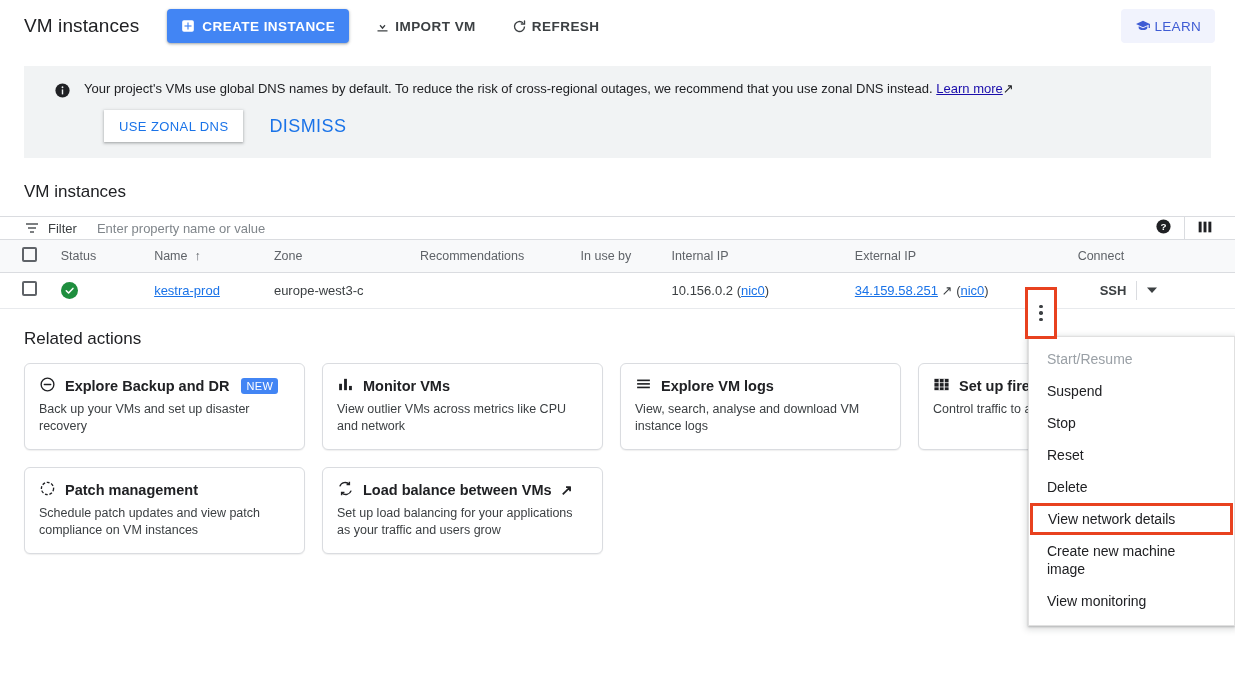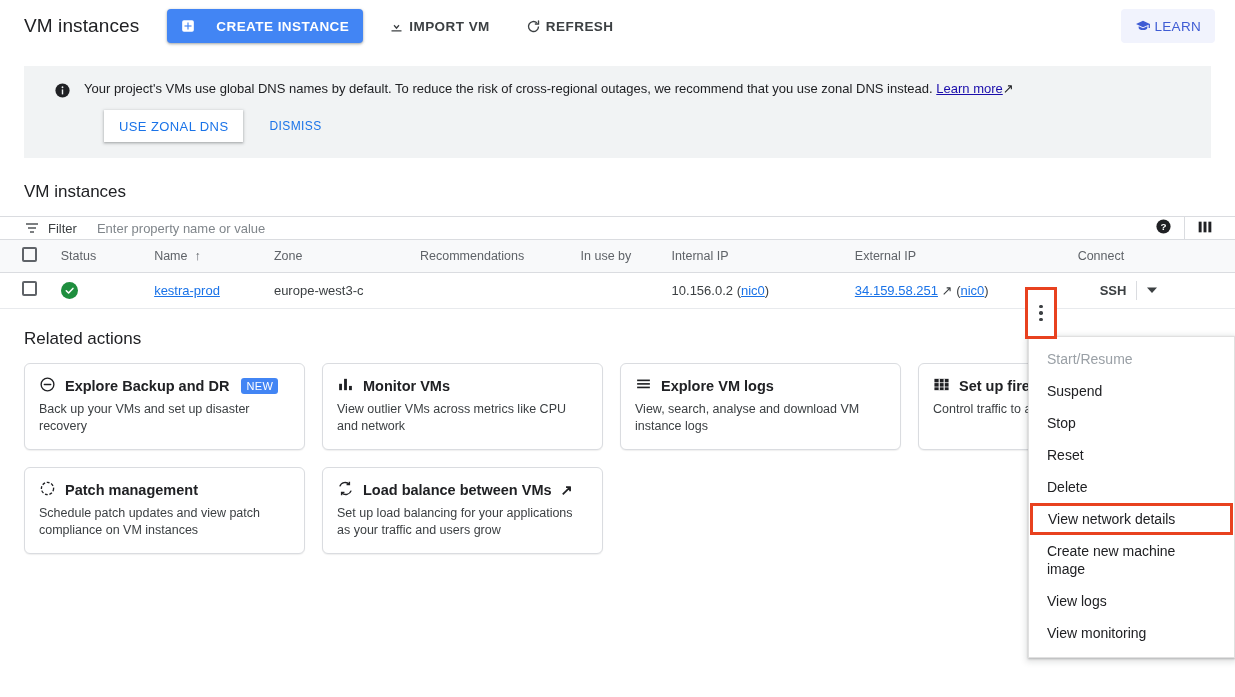--- a/index.html
+++ b/index.html
@@ -25,21 +25,21 @@
   .page-title {
     font-size: 19px;
     color: #202124;
     font-weight: 400;
     letter-spacing: .1px;
     white-space: nowrap;
   }
   .btn-create {
     display: inline-flex;
     align-items: center;
-    gap: 21px;
+    gap: 7px;
     background: #4285f4;
     color: #fff;
     border: none;
     border-radius: 4px;
     height: 34px;
     padding: 0 14px;
     margin-left: 28px;
     font-size: 13.5px;
     font-weight: 700;
     letter-spacing: .45px;
@@ -142,21 +142,21 @@
     letter-spacing: .4px;
     font-family: "Liberation Sans", sans-serif;
     cursor: pointer;
     box-shadow: 0 1px 2px rgba(60,64,67,.3), 0 1px 3px 1px rgba(60,64,67,.15);
     margin-left: 20px;
   }
   .btn-text {
     background: transparent;
     border: none;
     color: #1a73e8;
-    font-size: 12px;
+    font-size: 18px;
     font-weight: 500;
     letter-spacing: .4px;
     height: 32px;
     padding: 0 12px;
     margin-left: 14px;
     font-family: "Liberation Sans", sans-serif;
     cursor: pointer;
   }
 
   
@@ -604,17 +604,16 @@
   </div>
 
   <div class="menu">
     <div class="menu-item disabled nowrap">Start/Resume</div>
     <div class="menu-item nowrap">Suspend</div>
     <div class="menu-item nowrap">Stop</div>
     <div class="menu-item nowrap">Reset</div>
     <div class="menu-item nowrap">Delete</div>
     <div class="menu-item highlighted nowrap">View network details</div>
     <div class="menu-item">Create new machine image</div>
-    <div class="menu-item nowrap">View logs</div>
     <div class="menu-item nowrap">View monitoring</div>
   </div>
 
 </div>
 
 </body></html>

